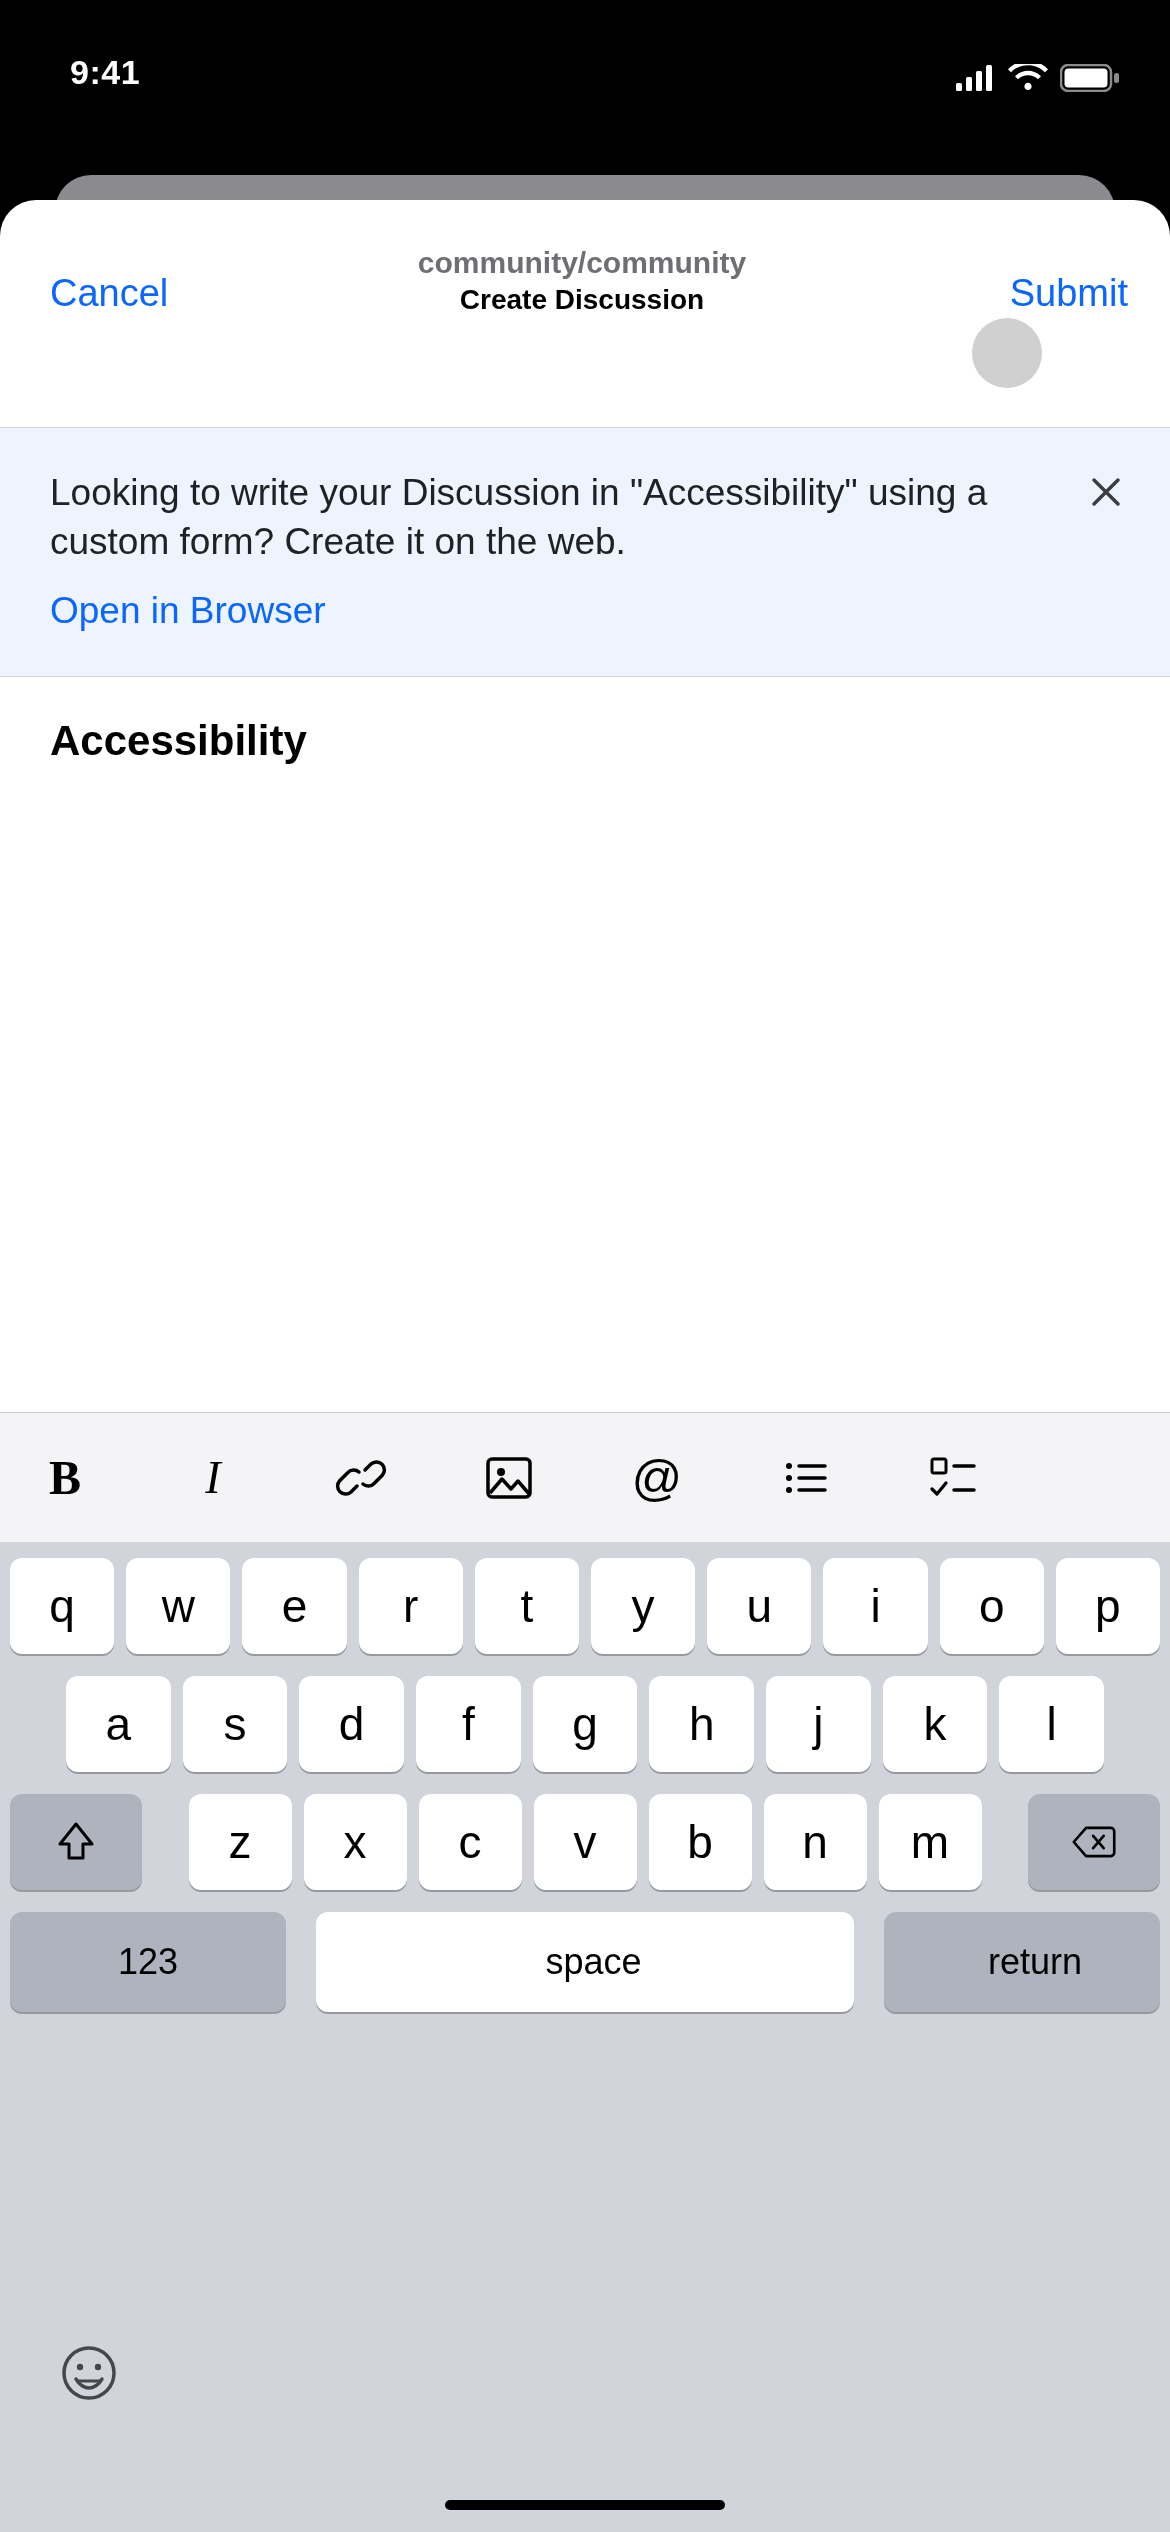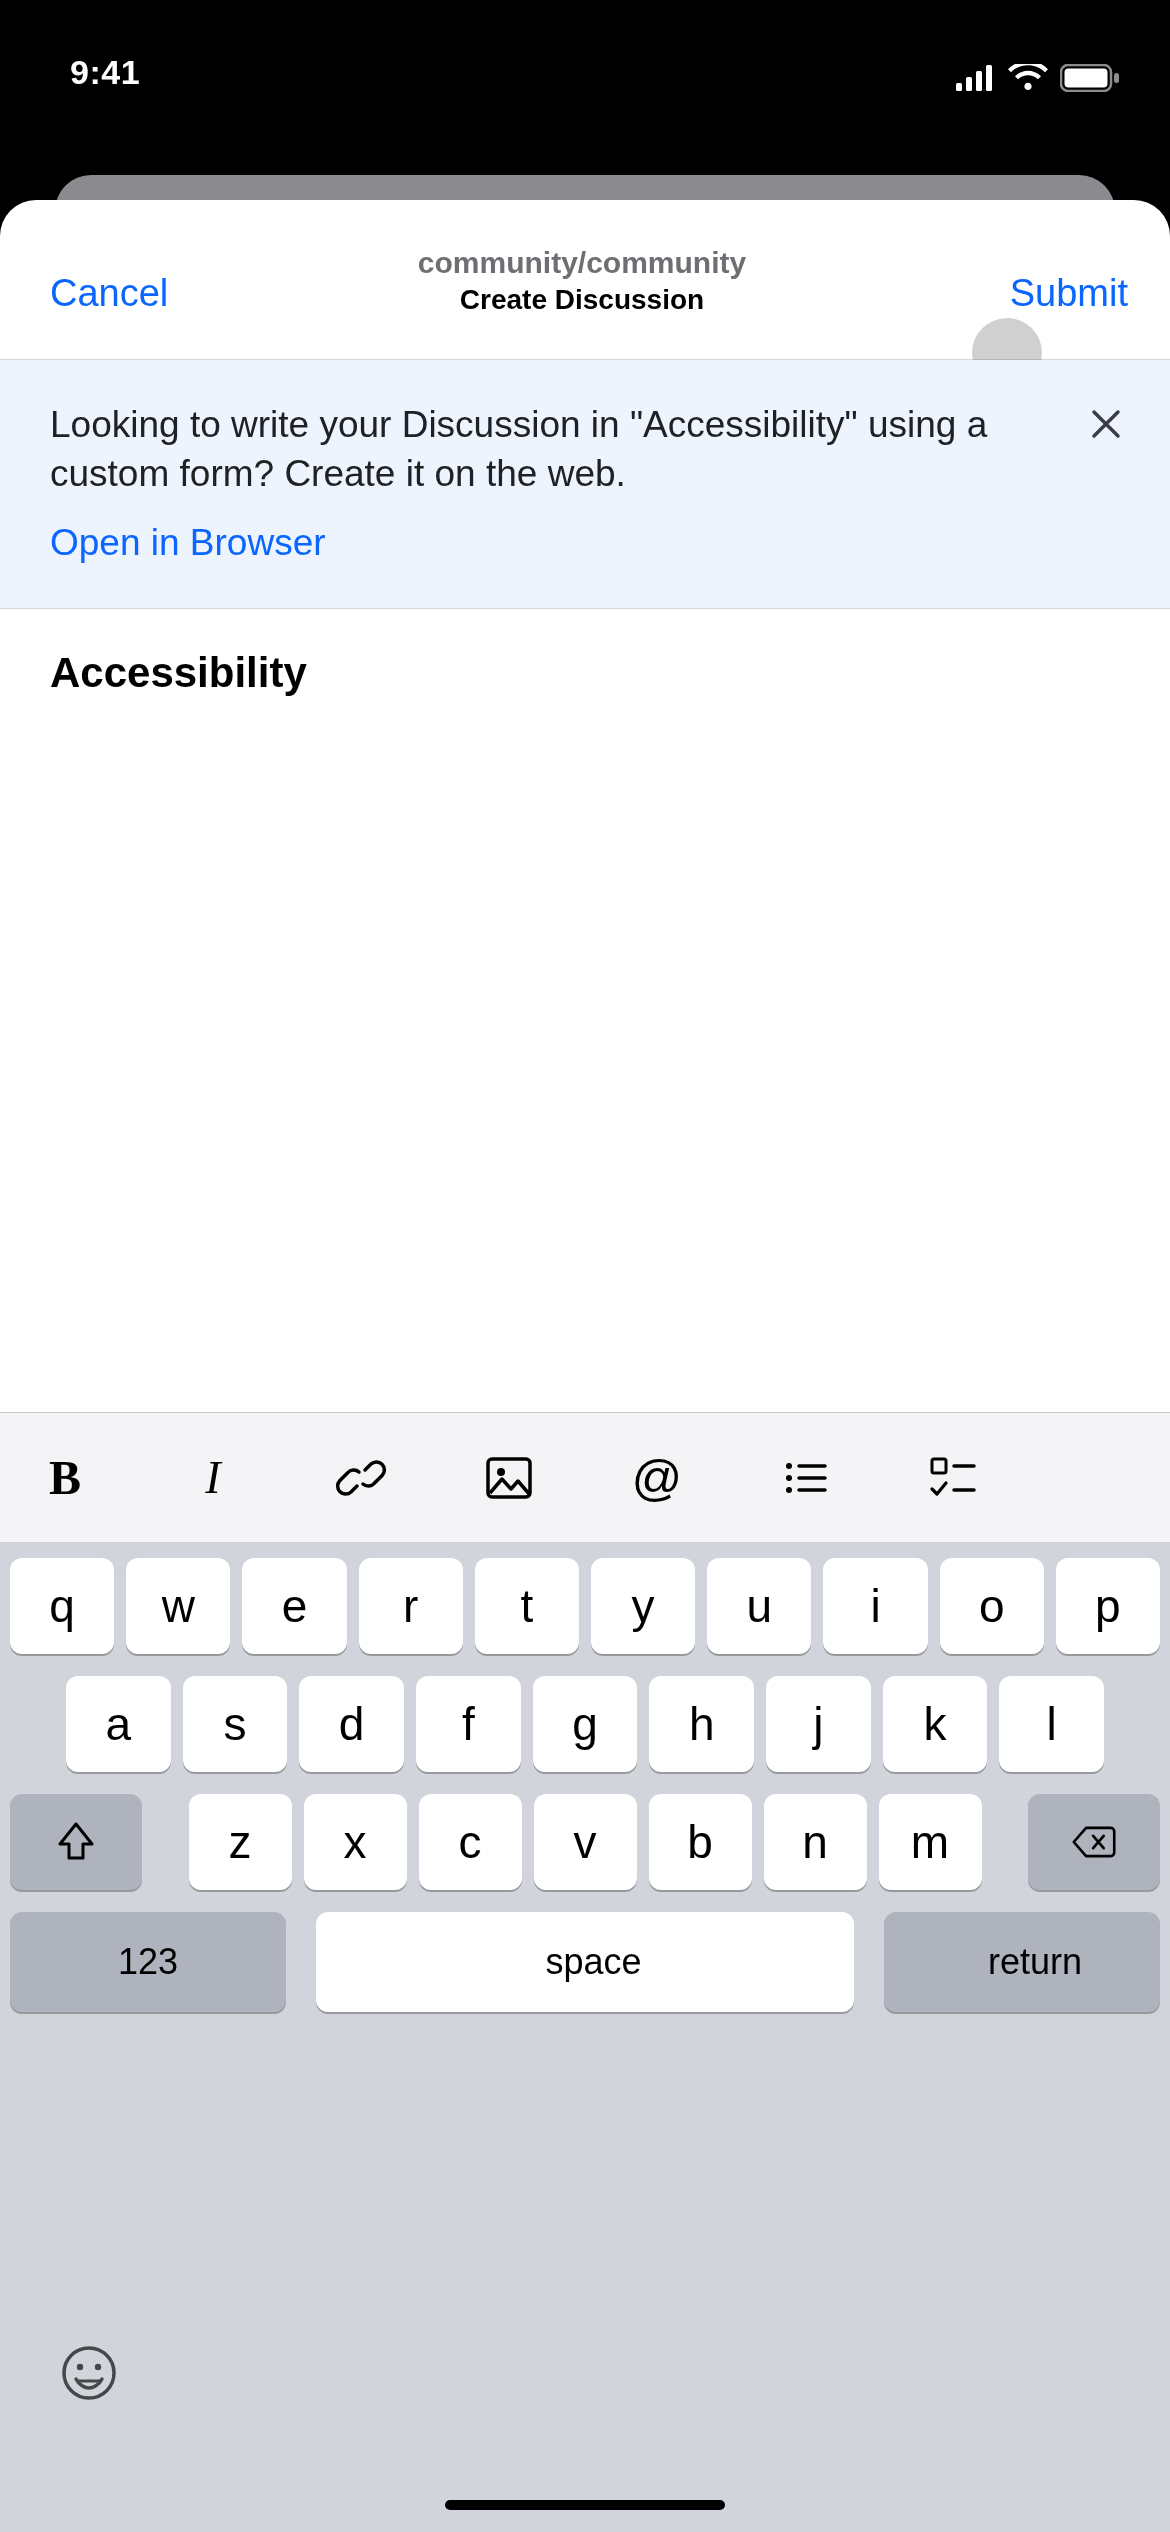--- a/index.html
+++ b/index.html
@@ -8,21 +8,21 @@
     
     .statusbar { height:100px; display:flex; align-items:flex-end; justify-content:space-between; padding:0 50px 8px 70px; color:#fff; }
     .status-time { font-size:34px; font-weight:600; letter-spacing:.5px; }
     .status-icons { display:flex; align-items:center; gap:12px; }
 
     
     .sheet-back { position:absolute; left:55px; right:55px; top:175px; height:80px; background:#8a8a8f; border-radius:36px 36px 0 0; }
     .sheet { position:absolute; left:0; right:0; top:200px; bottom:0; background:#fff; border-radius:36px 36px 0 0; overflow:hidden; display:flex; flex-direction:column; }
 
     
-    .hdr { position:relative; height:160px; border-bottom:1px solid #d6d6d8; }
+    .hdr { position:relative; height:228px; border-bottom:1px solid #d6d6d8; }
     .hdr-cancel { position:absolute; left:50px; top:72px; font-size:38px; color:#0a66ff; }
     .hdr-submit { position:absolute; right:42px; top:72px; font-size:38px; font-weight:400; color:#0a66ff; }
     .hdr-center { position:absolute; left:0; right:6px; top:46px; text-align:center; }
     .hdr-sub { font-size:30px; font-weight:600; color:#6e6e73; }
     .hdr-title { font-size:28px; font-weight:700; color:#000; margin-top:4px; }
     .touch { position:absolute; right:128px; top:118px; width:70px; height:70px; border-radius:50%; background:rgba(120,120,120,.35); }
 
     
     .banner { background:#eef4fd; padding:40px 50px 44px 50px; border-bottom:1px solid #d6d6d8; position:relative; }
     .banner-text { font-size:37px; color:#202124; line-height:1.33; padding-right:80px; }

